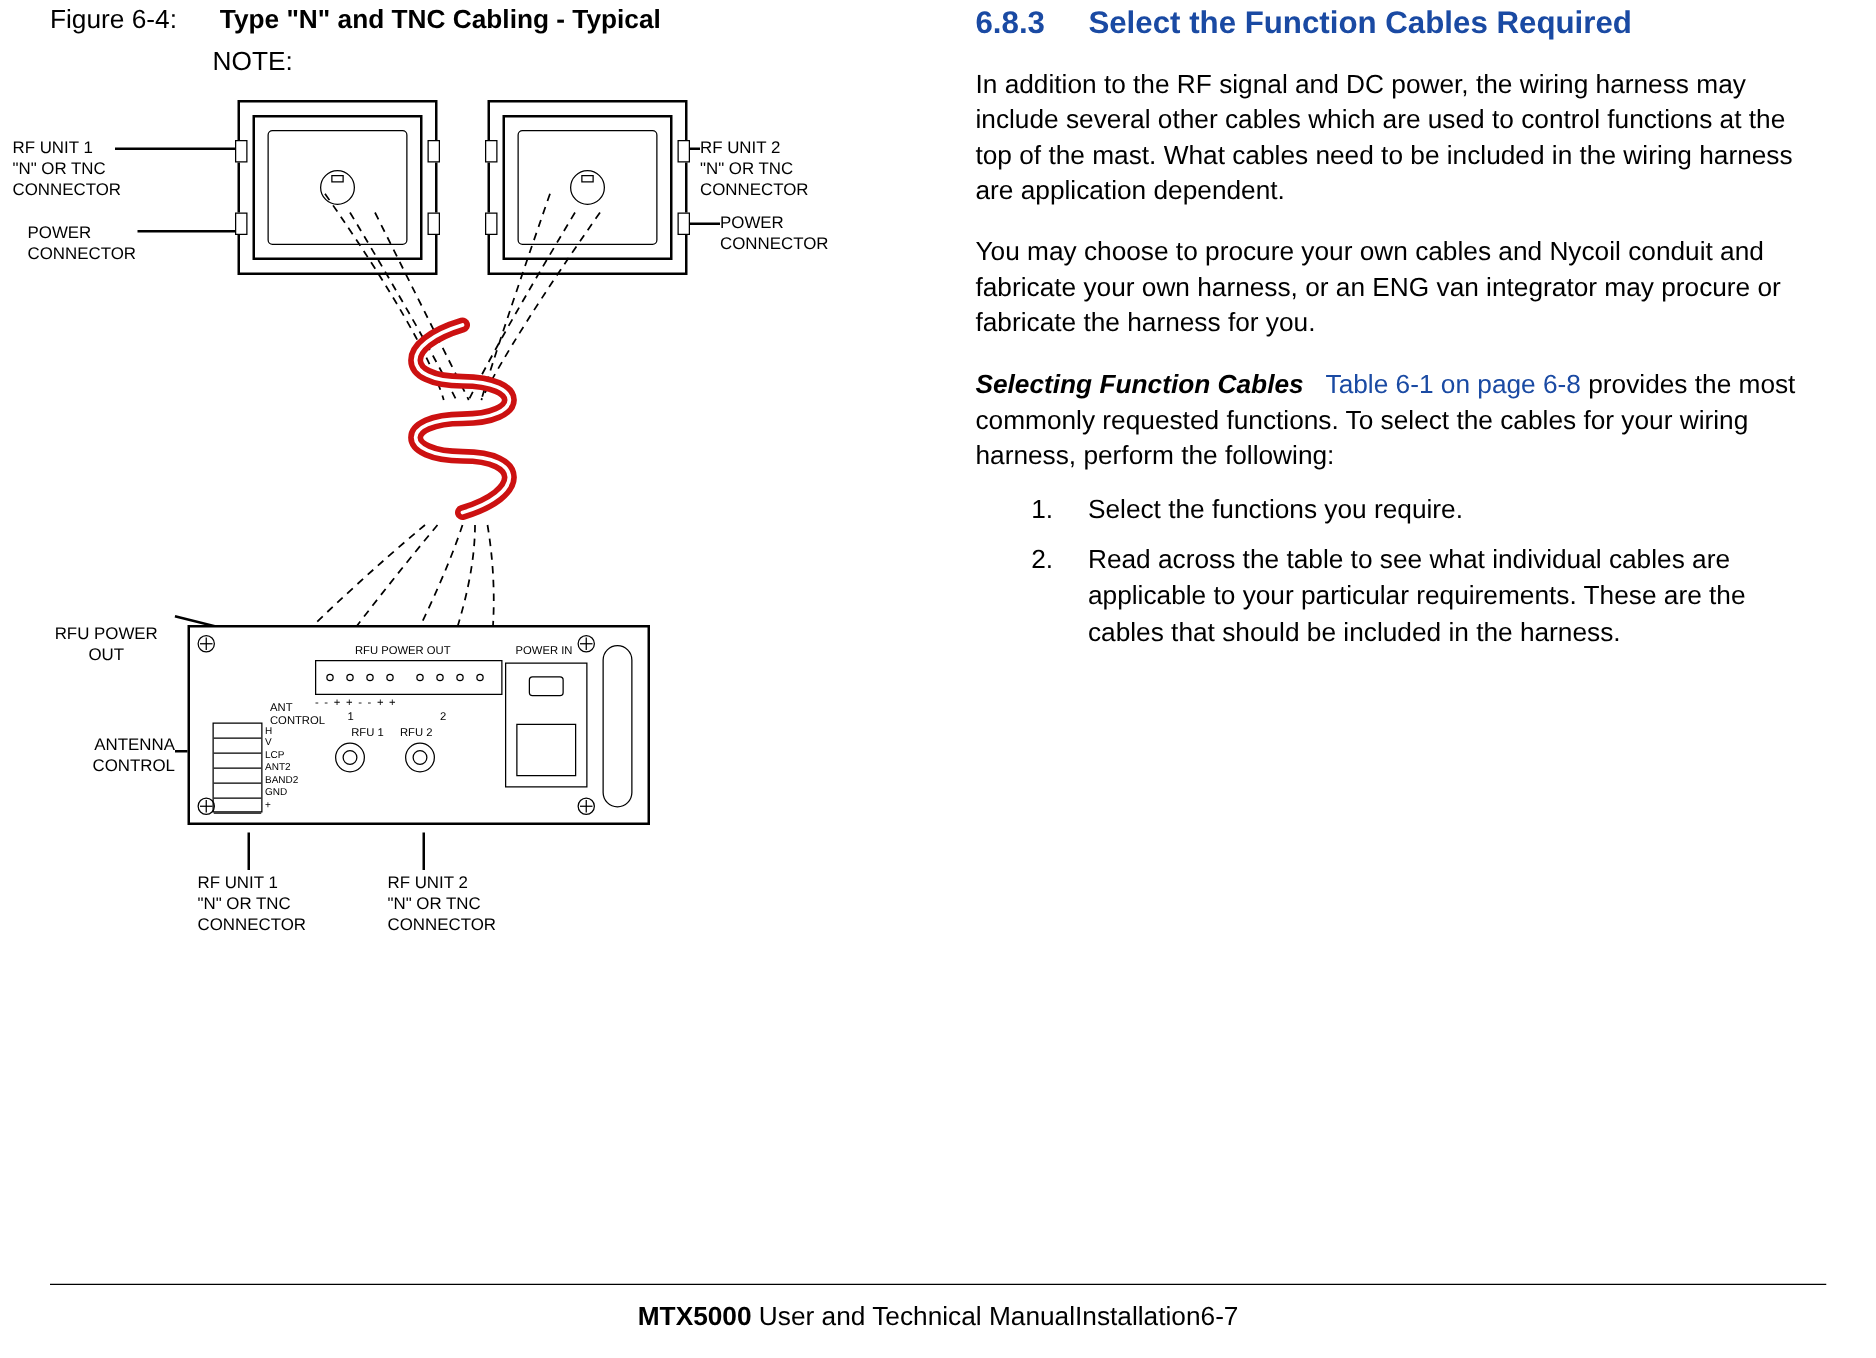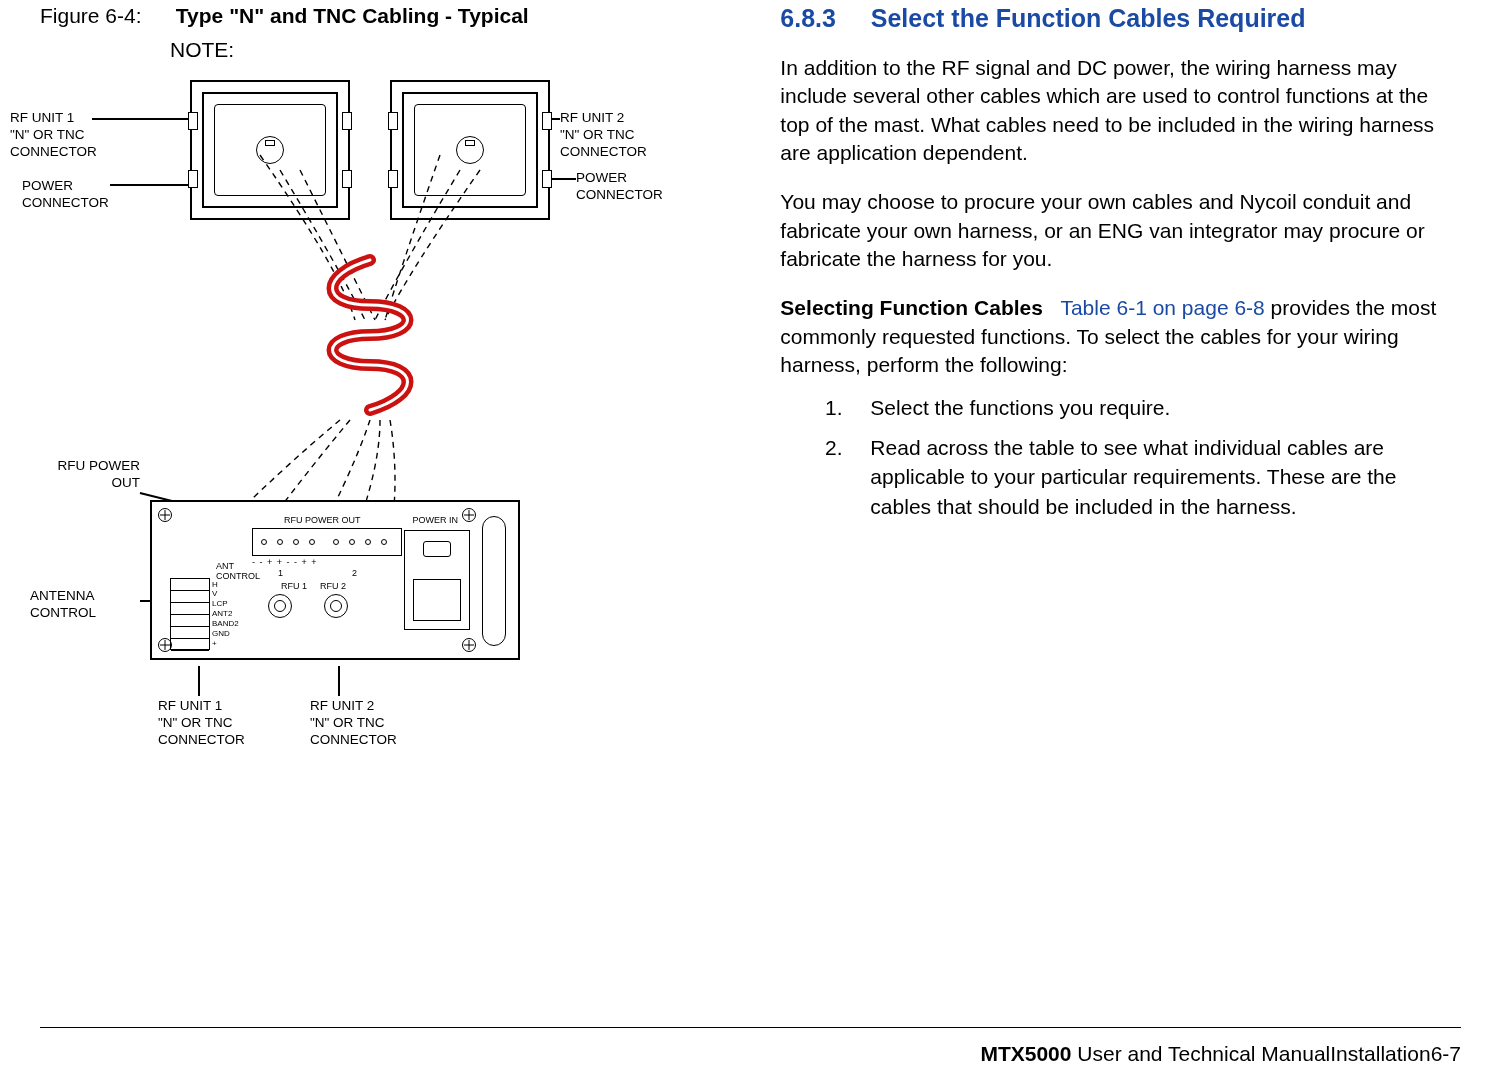--- a/index.html
+++ b/index.html
@@ -214,41 +214,42 @@
     font-weight: bold;
     margin: 4px 0 10px 0;
   }
   .para, .list-para {
     font-size: 21px;
     line-height: 1.35;
     margin-bottom: 14px;
   }
   .runin-bold {
     font-weight: bold;
+    font-style: italic;
   }
   .link-text { color: #1a4aa3; }
   ol.numlist {
     font-size: 21px;
     line-height: 1.4;
     padding-left: 68px;
     margin-top: 6px;
   }
   ol.numlist li {
     padding-left: 22px;
     margin-bottom: 10px;
   }
 
   .footer {
     position: absolute;
     left: 40px; right: 40px;
     bottom: 20px;
     border-top: 1px solid #000;
     padding-top: 14px;
     display: flex;
-    justify-content: flex-end;
+    justify-content: center;
     font-size: 21px;
   }
   .footer .left-f .bold { font-weight: bold; }
 </style>
 </head>
 <body>
 
 <div class="page">
 
   <div class="columns">
@@ -322,25 +323,25 @@
 
         <div class="coil">
           <svg viewBox="0 0 140 170">
             <g fill="none" stroke-width="12" stroke-linecap="round">
               <path d="M70 10 C20 25, 20 55, 70 55 C120 55, 120 85, 70 85 C20 85, 20 115, 70 115 C120 115, 120 145, 70 160" stroke="#c11"></path>
               <path d="M70 10 C20 25, 20 55, 70 55 C120 55, 120 85, 70 85 C20 85, 20 115, 70 115 C120 115, 120 145, 70 160" stroke="#fff" stroke-width="3"></path>
             </g>
           </svg>
         </div>
 
-        <div class="callout" style="left:-10px; top:388px; text-align:right; width:110px;">RFU POWER
+        <div class="callout" style="left:-10px; top:429px; text-align:center; width:110px;">RFU POWER
 OUT</div>
         <div class="lead" style="left:100px; top:422px; width:96px; transform:rotate(14deg); transform-origin:left;"></div>
 
-        <div class="callout" style="left:-10px; top:518px; text-align:left; width:110px;">ANTENNA
+        <div class="callout" style="left:-10px; top:518px; text-align:right; width:110px;">ANTENNA
 CONTROL</div>
         <div class="lead" style="left:100px; top:530px; width:36px;"></div>
 
         <div class="callout" style="left:118px; top:628px;">RF UNIT 1
 "N" OR TNC
 CONNECTOR</div>
         <div class="callout" style="left:270px; top:628px;">RF UNIT 2
 "N" OR TNC
 CONNECTOR</div>
         <div class="lead" style="left:158px; top:596px; width:1.5px; height:30px; background:#000;"></div>

